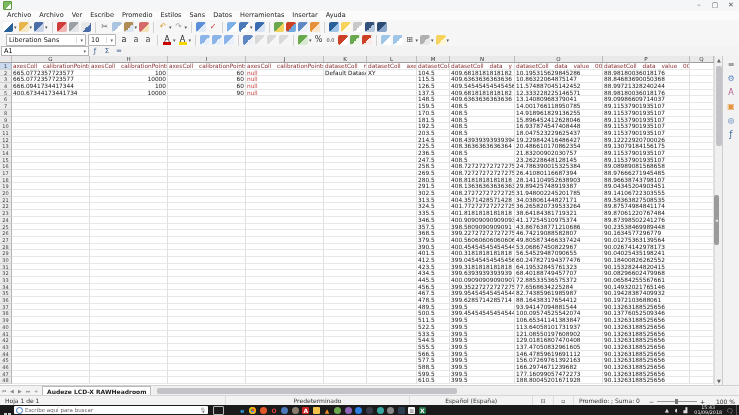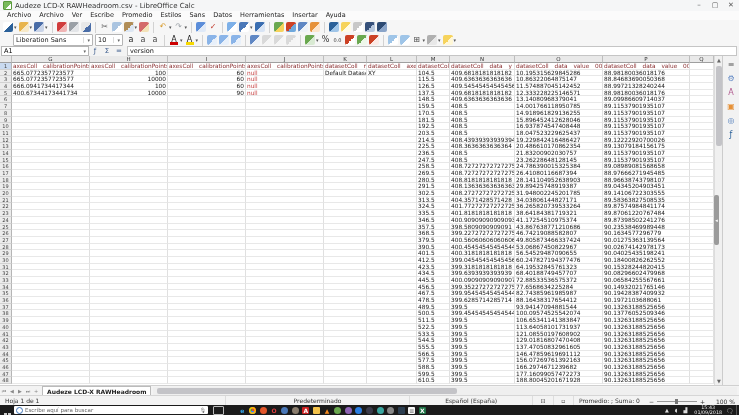--- a/index.html
+++ b/index.html
@@ -9,21 +9,21 @@
   
   #titlebar{top:0;height:11px;background:#f5f6f7;border-bottom:1px solid #e3e3e3;display:flex;align-items:center;font-size:7px;color:#333;}
   #app-icon{width:7px;height:7px;margin:0 3px 0 3px;background:linear-gradient(135deg,#7aba5c 60%,#fff 60%);border:1px solid #5a9a3c;border-radius:1px;}
   #win-controls{margin-left:auto;display:flex;height:11px;}
   .winbtn{width:16px;text-align:center;font-size:7px;line-height:11px;color:#555;}
   
   #menubar{top:11px;height:9px;background:#fbfbfb;border-bottom:1px solid #ececec;display:flex;align-items:center;padding-left:3px;}
   .menu-item{font-size:6.5px;color:#222;padding:0 4px;line-height:9px;}
   
   #toolbar-standard{top:20px;height:14px;background:#f6f6f6;border-bottom:1px solid #e2e2e2;display:flex;align-items:center;padding-left:2px;}
-  #toolbar-formatting{top:34px;height:12px;background:#f6f6f6;border-bottom:1px solid #dcdcdc;display:flex;align-items:center;padding-left:13px;}
+  #toolbar-formatting{top:34px;height:12px;background:#f6f6f6;border-bottom:1px solid #dcdcdc;display:flex;align-items:center;padding-left:6px;}
   .tb-btn{display:inline-flex;align-items:center;height:12px;margin:0 1px;border-radius:2px;}
   .tb-ic{width:10px;height:10px;border-radius:2px;font-size:8px;line-height:10px;text-align:center;position:relative;display:inline-block;color:#333;}
   .tb-ic i{position:absolute;left:1px;right:1px;bottom:0;height:3px;display:block;}
   .tb-dd{font-size:5px;color:#555;margin-left:1px;}
   .tb-sep{display:inline-block;width:1px;height:11px;background:#d2d2d2;margin:0 3px;}
   .combo{height:10px;background:#fff;border:1px solid #b5b5b5;border-radius:1px;font-size:6.5px;color:#222;display:inline-flex;align-items:center;padding:0 2px;margin-right:2px;}
   .combo .arr{margin-left:auto;font-size:5px;color:#666;padding-left:3px;border-left:1px solid #ddd;}
   
   #formulabar{top:46px;height:10px;background:#f3f3f3;border-bottom:1px solid #cfcfcf;display:flex;align-items:center;}
   #namebox{width:82px;height:8px;background:#fff;border:1px solid #b5b5b5;font-size:6.5px;display:flex;align-items:center;padding:0 2px;margin-left:1px;}
@@ -77,21 +77,20 @@
   #tray{margin-left:auto;display:flex;align-items:center;color:#ddd;font-size:5px;}
   #clock{text-align:center;color:#eee;font-size:4.8px;line-height:5px;margin:0 4px;}
   #notif{width:8px;height:7px;color:#ddd;font-size:6px;line-height:7px;margin-right:2px;}
   #showdesk{width:2px;height:10px;border-left:1px solid #555;}
 </style>
 </head>
 <body>
 
 <div id="titlebar" class="abs">
   <span id="app-icon"></span>
-  <span>Audeze LCD-X RAWHeadroom.csv - LibreOffice Calc</span>
   <span id="win-controls">
     <span class="winbtn">–</span>
     <span class="winbtn">▢</span>
     <span class="winbtn close">✕</span>
   </span>
 </div>
 
 <div id="menubar" class="abs">
     <span class="menu-item">Archivo</span>
     <span class="menu-item">Archivo</span>
@@ -295,21 +294,20 @@
 </div>
 
 <div id="formulabar" class="abs">
   <span id="namebox">
     <span>A1</span>
     <span class="arr">▾</span>
   </span>
   <span class="fbic">ƒ</span>
   <span class="fbic">Σ</span>
   <span class="fbic">=</span>
-  <span id="formula-input">version</span>
 </div>
 
 <div id="colheaders" class="abs">
     <span class="ch" style="width: 12px;"></span>
     <span class="ch" style="width: 78px;">G</span>
     <span class="ch" style="width: 78px;">H</span>
     <span class="ch" style="width: 78px;">I</span>
     <span class="ch" style="width: 78px;">J</span>
     <span class="ch" style="width: 43px;">K</span>
     <span class="ch" style="width: 50px;">L</span>

